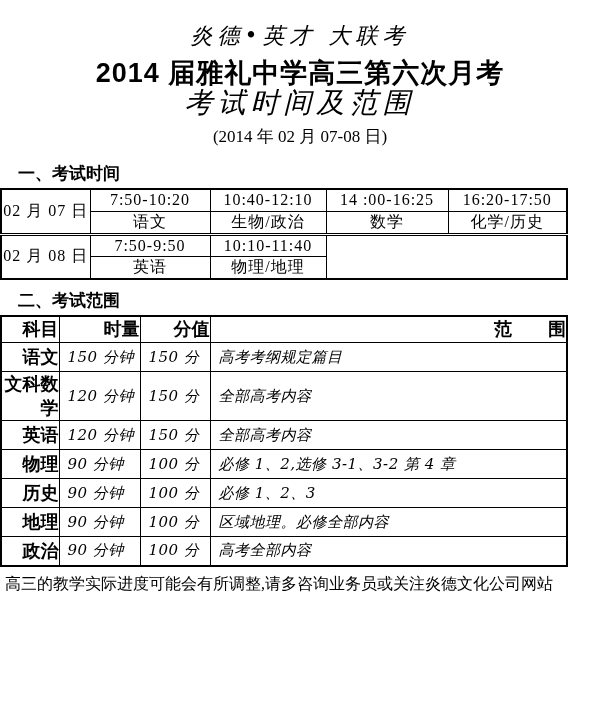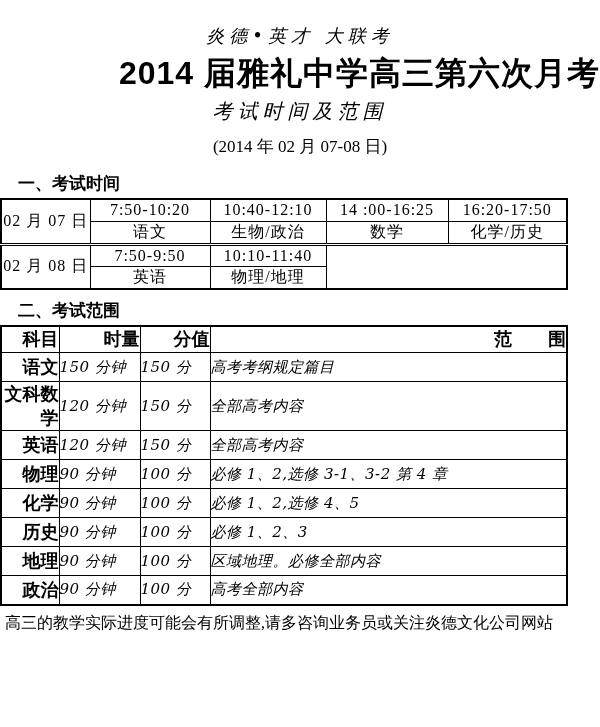--- a/index.html
+++ b/index.html
@@ -11,40 +11,38 @@
     color: #000;
     overflow: hidden;
   }
   .page { width: 600px; height: 727px; padding-top: 22px; }
 
   
   .hdr { text-align: center; }
   .title1 {
     font-family: "DejaVu Serif", serif;
     font-style: italic;
-    font-size: 18px;
+    font-size: 22px;
     letter-spacing: 5px;
     line-height: 28px;
   }
   .title2 {
     font-family: "Liberation Sans", "DejaVu Sans", sans-serif;
     font-weight: bold;
-    font-size: 32px;
+    font-size: 27px;
     line-height: 34px;
     margin-top: 6px;
     letter-spacing: 1px;
-    text-align: right;
   }
   .title3 {
-    font-family: Liberation Mono, monospace;
+    font-family: Liberation Sans, sans-serif;
     font-style: italic;
-    font-size: 20px;
+    font-size: 28px;
     letter-spacing: 5px;
     line-height: 26px;
-    margin-top: 10px;
   }
   .dateline {
     font-size: 17px;
     line-height: 22px;
     margin-top: 10px;
   }
 
   
   .sec-heading {
     font-family: "Liberation Sans", "DejaVu Sans", sans-serif;
@@ -85,20 +83,21 @@
   }
   .t2 tr { height: 29px; }
   .t2 tr.hdr-row { height: 27px; }
   .t2 tr.tall { height: 49px; }
   .t2 td.kai {
     font-family: "DejaVu Serif", serif;
     font-style: italic;
     font-size: 15px;
     text-align: left;
     vertical-align: middle;
+    padding-left: 8px;
     letter-spacing: 0.5px;
   }
 
   
   .note {
     margin: 5px 3px 0 5px;
     font-size: 16px;
     line-height: 24px;
     white-space: nowrap;
     overflow: hidden;
@@ -188,26 +187,20 @@
         <td class="kai">150 分</td>
         <td class="kai">全部高考内容</td>
       </tr>
       <tr>
         <td class="subj">物理</td>
         <td class="kai">90 分钟</td>
         <td class="kai">100 分</td>
         <td class="kai">必修 1、2,选修 3-1、3-2 第 4 章</td>
       </tr>
       <tr>
-        <td class="subj">化学</td>
-        <td class="kai">90 分钟</td>
-        <td class="kai">100 分</td>
-        <td class="kai">必修 1、2,选修 4、5</td>
-      </tr>
-      <tr>
         <td class="subj">历史</td>
         <td class="kai">90 分钟</td>
         <td class="kai">100 分</td>
         <td class="kai">必修 1、2、3</td>
       </tr>
       <tr>
         <td class="subj">地理</td>
         <td class="kai">90 分钟</td>
         <td class="kai">100 分</td>
         <td class="kai">区域地理。必修全部内容</td>

